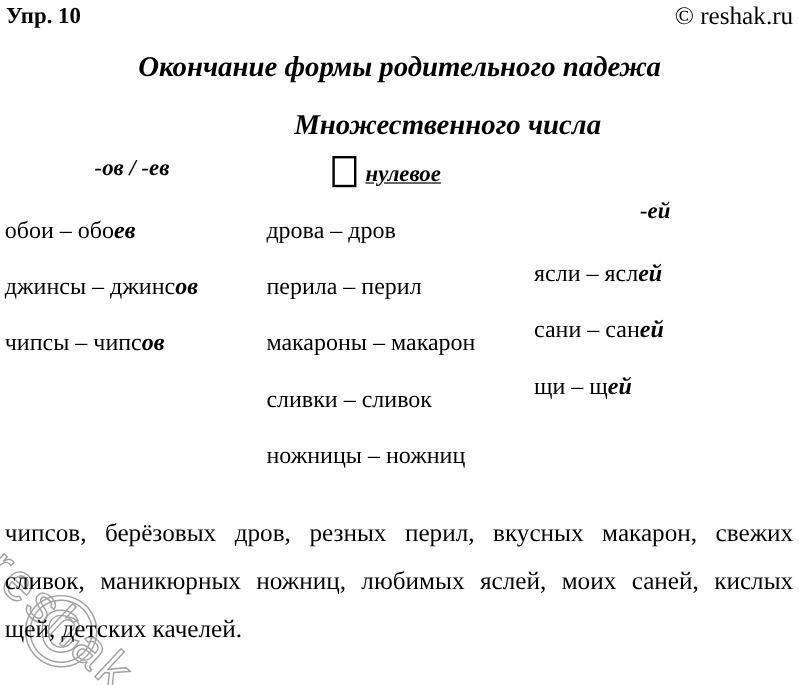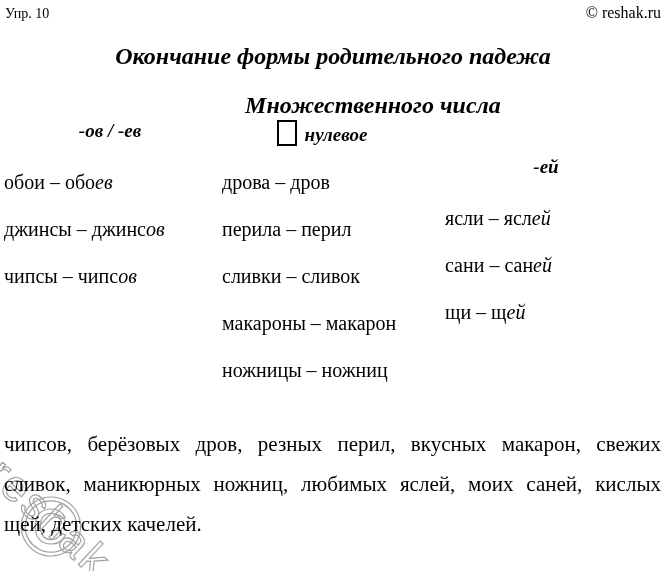--- a/index.html
+++ b/index.html
@@ -6,39 +6,39 @@
   body{
     width:666px;height:571px;background:#ffffff;color:#000000;
     font-family:"Liberation Serif","DejaVu Serif",serif;
     overflow:hidden;
   }
   .page{position:relative;width:666px;height:571px;background:#fff;overflow:hidden;}
 
   
   .top-row{position:absolute;top:3px;left:5px;right:5px;display:flex;
     justify-content:space-between;align-items:flex-start;z-index:2;}
-  .exercise{font-weight:normal;font-size:14px;line-height:22px;}
-  .copyright{font-size:16px;line-height:20px;}
+  .exercise{font-weight:bold;font-size:19px;line-height:22px;}
+  .copyright{font-size:21px;line-height:20px;}
 
   
   .title-line{position:absolute;left:0;width:100%;text-align:center;
     font-weight:bold;font-style:italic;font-size:24px;z-index:2;}
   .title-1{top:43px;}
   .title-2{top:92px;padding-left:40px;}
 
   
-  .col{position:absolute;top:120px;z-index:2;font-size:20px;}
+  .col{position:absolute;top:130px;z-index:2;font-size:20px;}
   .col-1{left:4px;width:212px;}
   .col-2{left:222px;width:220px;}
   .col-3{left:445px;width:218px;margin-top:36px;}
   .col-header{height:50px;text-align:center;font-weight:bold;font-style:italic;font-size:19px;}
-  .col-2 .col-header{padding-right:20px;}
+  .col-2 .col-header{padding-right:20px;text-decoration:underline;}
   .col-3 .col-header{padding-right:16px;}
   .item{height:47px;line-height:24px;}
-  .ending{font-weight:normal;font-style:italic;}
+  .ending{font-weight:bold;font-style:italic;}
   .zero-box{display:inline-block;width:16px;height:22px;border:2.5px solid #000;
     vertical-align:-5px;margin-right:8px;}
 
   
   .paragraph{position:absolute;left:4px;right:5px;top:424px;z-index:2;font-size:21px;}
   .para-line{height:40px;line-height:40px;white-space:nowrap;}
   .para-line.justify{text-align:justify;text-align-last:justify;white-space:normal;
     overflow:hidden;}
 
   
@@ -73,22 +73,22 @@
     <div class="item"><span>джинсы – джинс</span><span class="ending">ов</span></div>
     <div class="item"><span>чипсы – чипс</span><span class="ending">ов</span></div>
   </div>
 
   <div class="col col-2">
     <div class="col-header">
       <span class="zero-box"></span><span>нулевое</span>
     </div>
     <div class="item"><span>дрова – дров</span><span class="ending"></span></div>
     <div class="item"><span>перила – перил</span><span class="ending"></span></div>
+    <div class="item"><span>макароны – макарон</span><span class="ending"></span></div>
     <div class="item"><span>сливки – сливок</span><span class="ending"></span></div>
-    <div class="item"><span>макароны – макарон</span><span class="ending"></span></div>
     <div class="item"><span>ножницы – ножниц</span><span class="ending"></span></div>
   </div>
 
   <div class="col col-3">
     <div class="col-header">-ей</div>
     <div class="item"><span>ясли – ясл</span><span class="ending">ей</span></div>
     <div class="item"><span>сани – сан</span><span class="ending">ей</span></div>
     <div class="item"><span>щи – щ</span><span class="ending">ей</span></div>
   </div>
 

